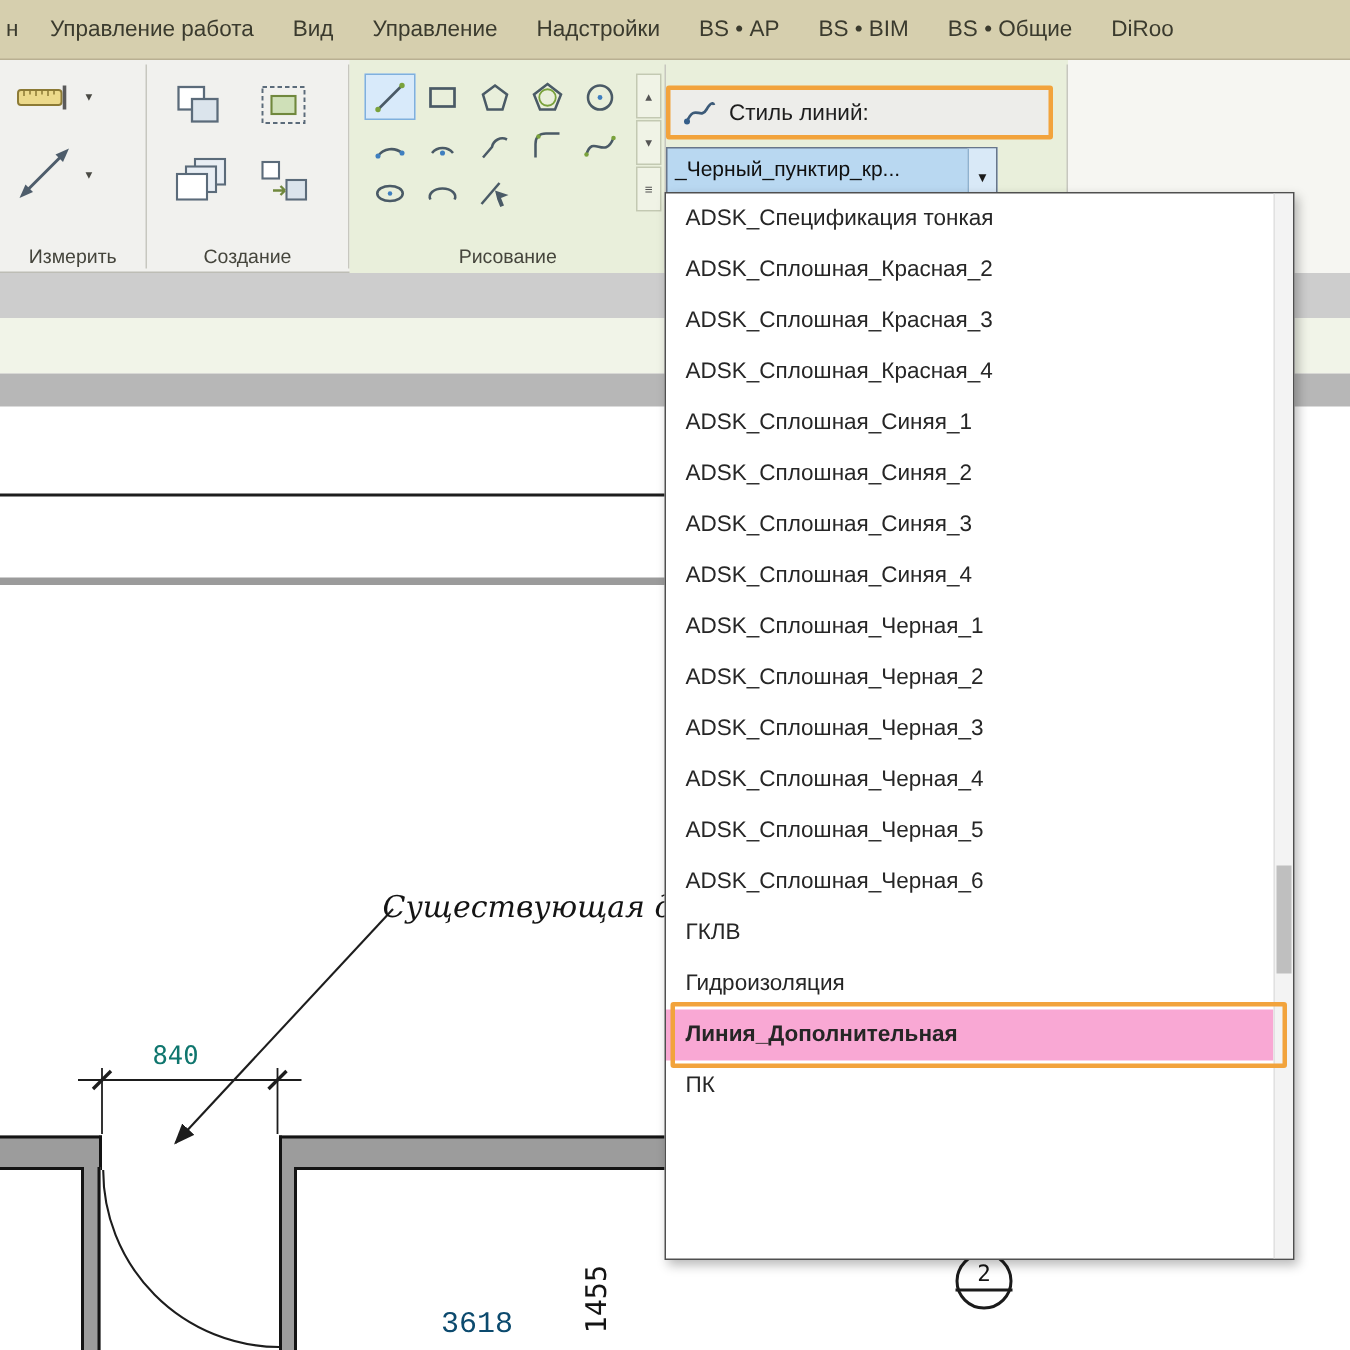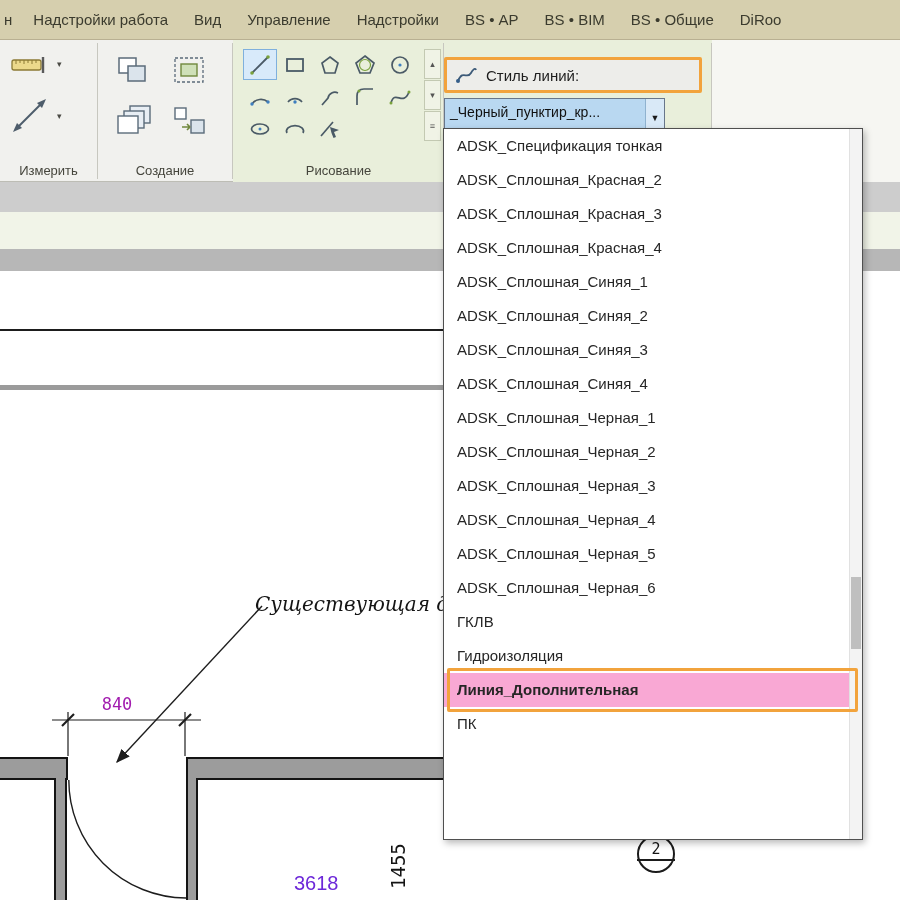--- a/index.html
+++ b/index.html
@@ -82,22 +82,22 @@
   .wall-right{left:186px;top:757px;width:436px;height:23px;border-top:2px solid #141414;
               border-bottom:2px solid #141414;border-left:2px solid #141414;}
   .wall-vleft{left:54px;top:778px;width:13px;height:122px;border-left:2px solid #141414;border-right:2px solid #141414;}
   .wall-vright{left:186px;top:778px;width:12px;height:122px;border-left:2px solid #141414;border-right:2px solid #141414;}
   .door-arc{position:absolute;left:68px;top:780px;}
   .leader{position:absolute;left:105px;top:598px;}
   .annotation{position:absolute;left:255px;top:592px;font-family:"DejaVu Serif",serif;font-style:italic;
               font-size:20px;color:#141414;white-space:nowrap;}
   .dim840-svg{position:absolute;left:40px;top:692px;}
   .dim840-text{position:absolute;left:86px;top:694px;width:62px;text-align:center;
-               font-family:"DejaVu Sans Mono",monospace;font-size:17px;color:#a21caf;}
-  .dim3618{position:absolute;left:294px;top:872px;font-family:Liberation Sans, sans-serif;font-size:20px;color:#6d28d9;}
+               font-family:"DejaVu Sans Mono",monospace;font-size:17px;color:#0f766e;}
+  .dim3618{position:absolute;left:294px;top:872px;font-family:Liberation Mono, monospace;font-size:20px;color:#0c4a6e;}
   .area-text{position:absolute;left:604px;top:901px;font-family:"DejaVu Sans Mono",monospace;font-size:19px;color:#141414;}
   .dim1455{position:absolute;left:387px;top:889px;font-family:"DejaVu Sans Mono",monospace;font-size:19px;color:#141414;
            transform:rotate(-90deg);transform-origin:0 0;white-space:nowrap;}
   .room-circle{position:absolute;left:637px;top:835px;width:38px;height:38px;border:2px solid #1b1b1b;border-radius:50%;}
   .room-chord{position:absolute;left:637px;top:859px;width:38px;height:2px;background:#1b1b1b;}
   .room-num{position:absolute;left:637px;top:840px;width:38px;text-align:center;
             font-family:"DejaVu Sans Mono",monospace;font-size:15px;color:#141414;}
 </style>
 </head>
 <body>
@@ -141,21 +141,21 @@
   <div class="dim3618">3618</div>
   <div class="dim1455">1455</div>
   <div class="room-circle"></div>
   <div class="room-chord"></div>
   <div class="room-num">2</div>
   <div class="area-text">10.47 м²</div>
 
   <div class="tab-bar">
     <div class="tabs">
         <div class="tab partial">н</div>
-        <div class="tab">Надстройки работа</div>
+        <div class="tab">Управление работа</div>
         <div class="tab">Вид</div>
         <div class="tab">Управление</div>
         <div class="tab">Надстройки</div>
         <div class="tab">BS • АР</div>
         <div class="tab">BS • BIM</div>
         <div class="tab">BS • Общие</div>
         <div class="tab">DiRoo</div>
       </div>
   </div>
 

